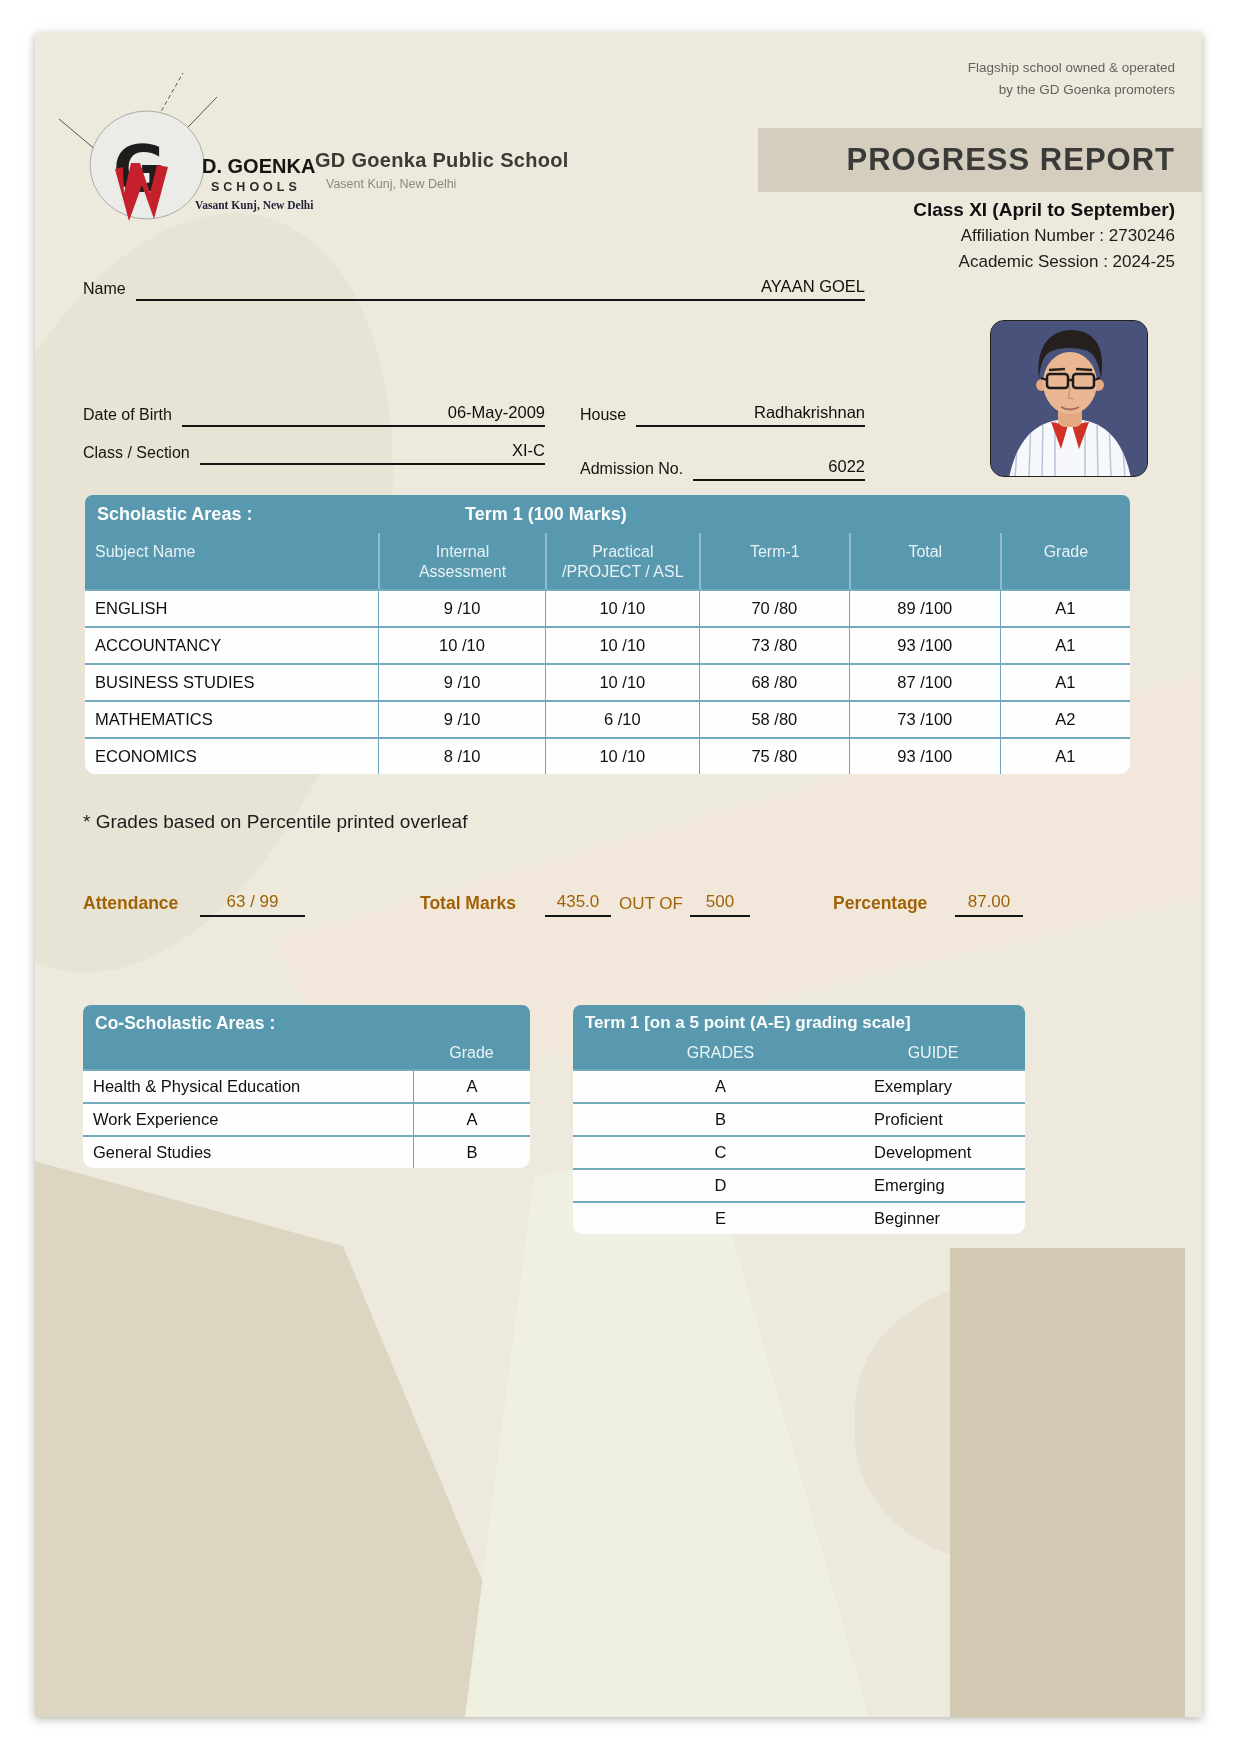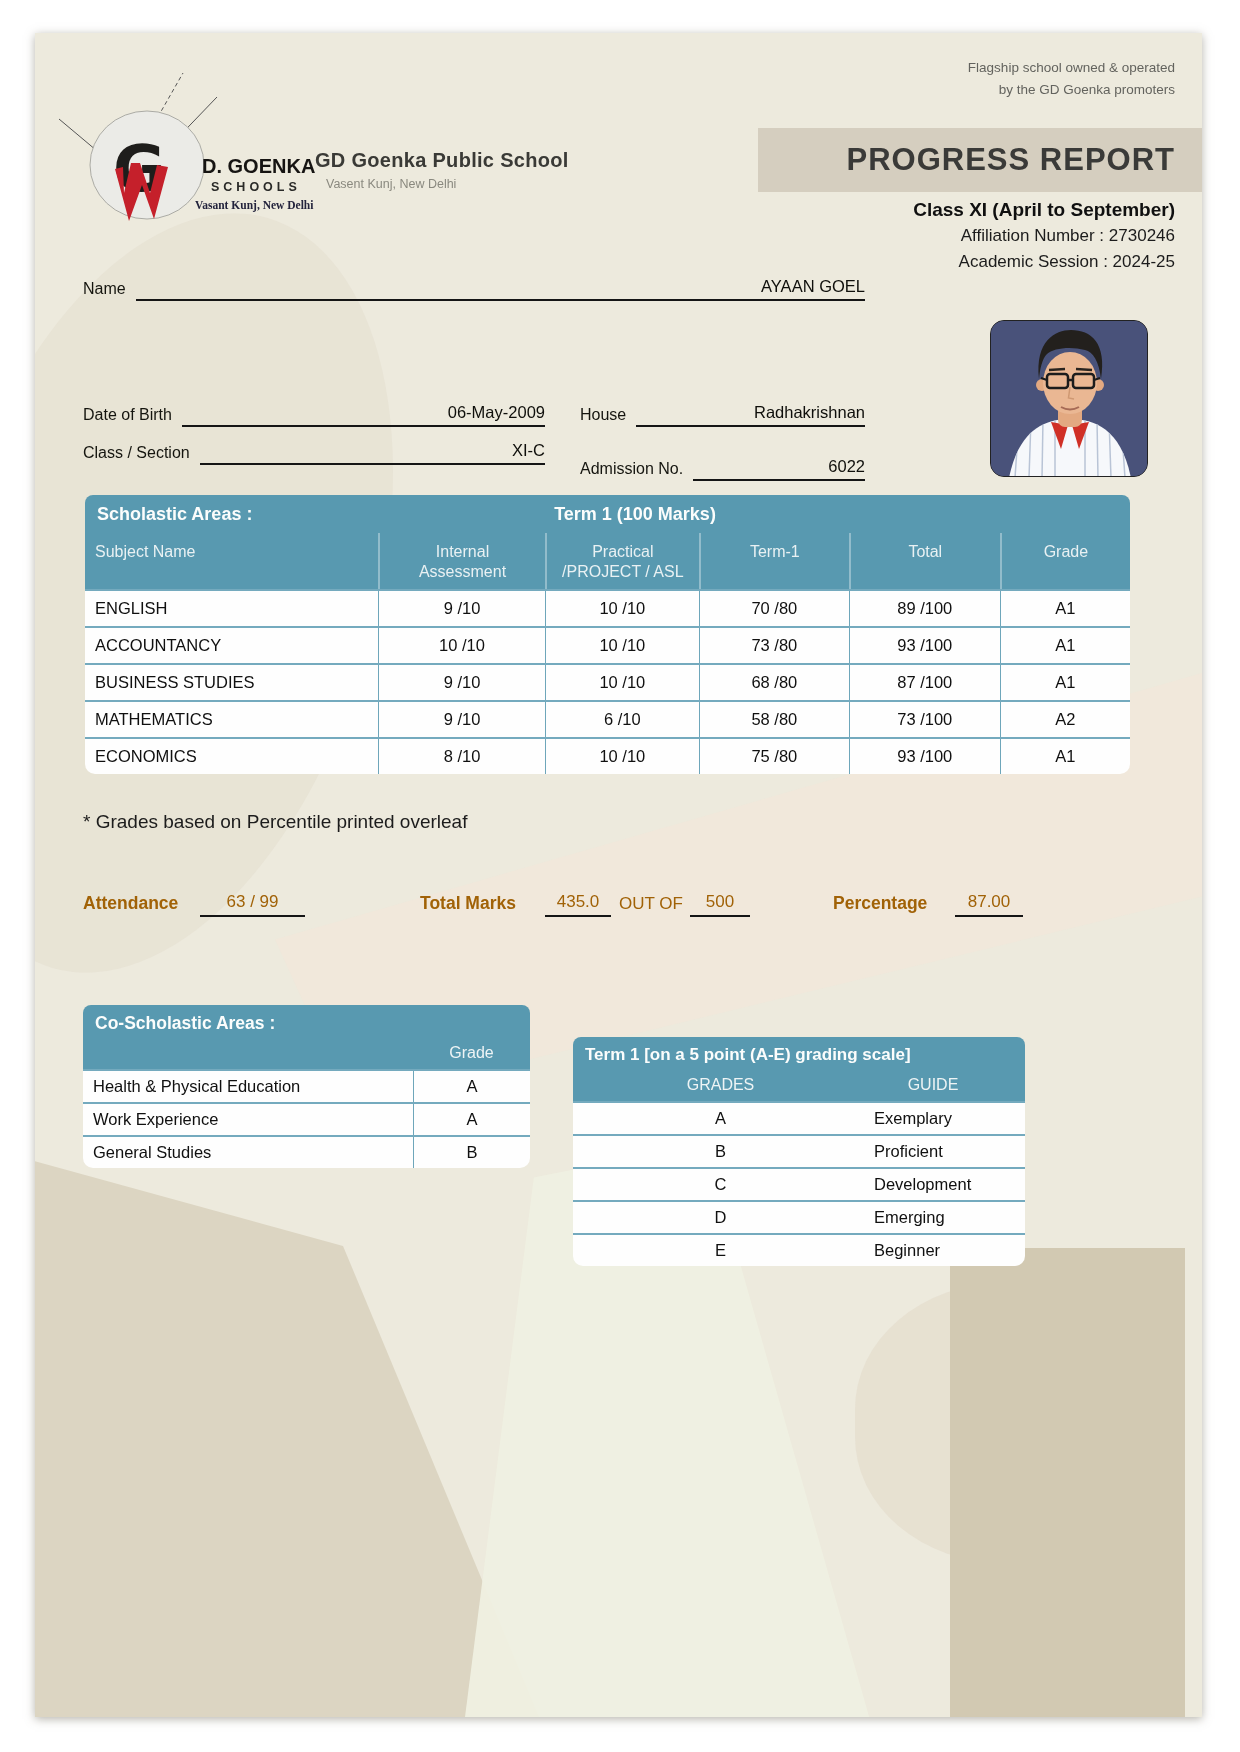--- a/index.html
+++ b/index.html
@@ -26,21 +26,21 @@
   .field-row { position:absolute; display:flex; align-items:flex-end; height:26px; z-index:2; }
   .field-row .lbl { font-size:16px; color:#15150f; white-space:nowrap; padding:0 10px 3px 0; }
   .field-row .val { flex:1; border-bottom:2.5px solid #151515; font-size:16.5px; color:#0f0f0b; padding:0 0 3px 6px; white-space:nowrap;text-align:right; }
 
   .photo { position:absolute; left:955px; top:287px; width:158px; height:157px; border:1.5px solid #222; border-radius:14px; overflow:hidden; background:#49527a; z-index:2; }
 
   
   .sch-table { position:absolute; left:50px; top:462px; width:1045px; z-index:2; }
   .titlebar { position:relative; height:38px; background:#5899b0; border-radius:8px 8px 0 0; color:#fbfdfc; }
   .titlebar .t-left { position:absolute; left:12px; top:0; line-height:38px; font-size:18px; font-weight:bold; }
-  .titlebar .t-term { position:absolute; left:380px; width:340px; top:0; line-height:38px; font-size:18px; font-weight:bold; text-align:center; }
+  .titlebar .t-term { position:absolute; left:380px; width:340px; top:0; line-height:38px; font-size:18px; font-weight:bold; text-align:left; }
   .sch-head { display:flex; background:#5899b0; color:#e9f1f3; font-size:16px; height:56px; }
   .sch-head .th { padding-top:9px; text-align:center; white-space:pre-line; line-height:1.25; border-left:2px solid rgba(255,255,255,.35); }
   .sch-head .th:first-child { border-left:none; text-align:left; padding-left:10px; }
   .c1{width:297px;} .c2{width:169px;} .c3{width:156px;} .c4{width:152px;} .c5{width:153px;} .c6{width:132px;}
   .sch-row { display:flex; height:37px; background:#fefefe; border-top:2px solid #74aabe; font-size:16.5px; color:#101010; align-items:center; }
   .sch-row:last-child { border-radius:0 0 10px 10px; }
   .sch-row .td { text-align:center; } 
   .sch-row .td:first-child { text-align:left; padding-left:10px; }
   .sch-row .td + .td { border-left:1.5px solid #6ea6ba; align-self:stretch; display:flex; align-items:center; justify-content:center; }
 
@@ -246,21 +246,21 @@
       <div class="co-area">Work Experience</div>
       <div class="co-grade">A</div>
     </div>
     <div class="s-row">
       <div class="co-area">General Studies</div>
       <div class="co-grade">B</div>
     </div>
   </div>
 
   <div class="small-table gs-table">
-    <div class="small-title" style="font-size:17px;margin-top:32px;">Term 1 [on a 5 point (A-E) grading scale]</div>
+    <div class="small-title" style="font-size:17px;">Term 1 [on a 5 point (A-E) grading scale]</div>
     <div class="small-sub">
       <span style="left:0; width:295px;">GRADES</span>
       <span style="left:295px; width:130px;">GUIDE</span>
     </div>
     <div class="s-row">
       <div class="gs-grade">A</div>
       <div class="gs-guide">Exemplary</div>
     </div>
     <div class="s-row">
       <div class="gs-grade">B</div>

